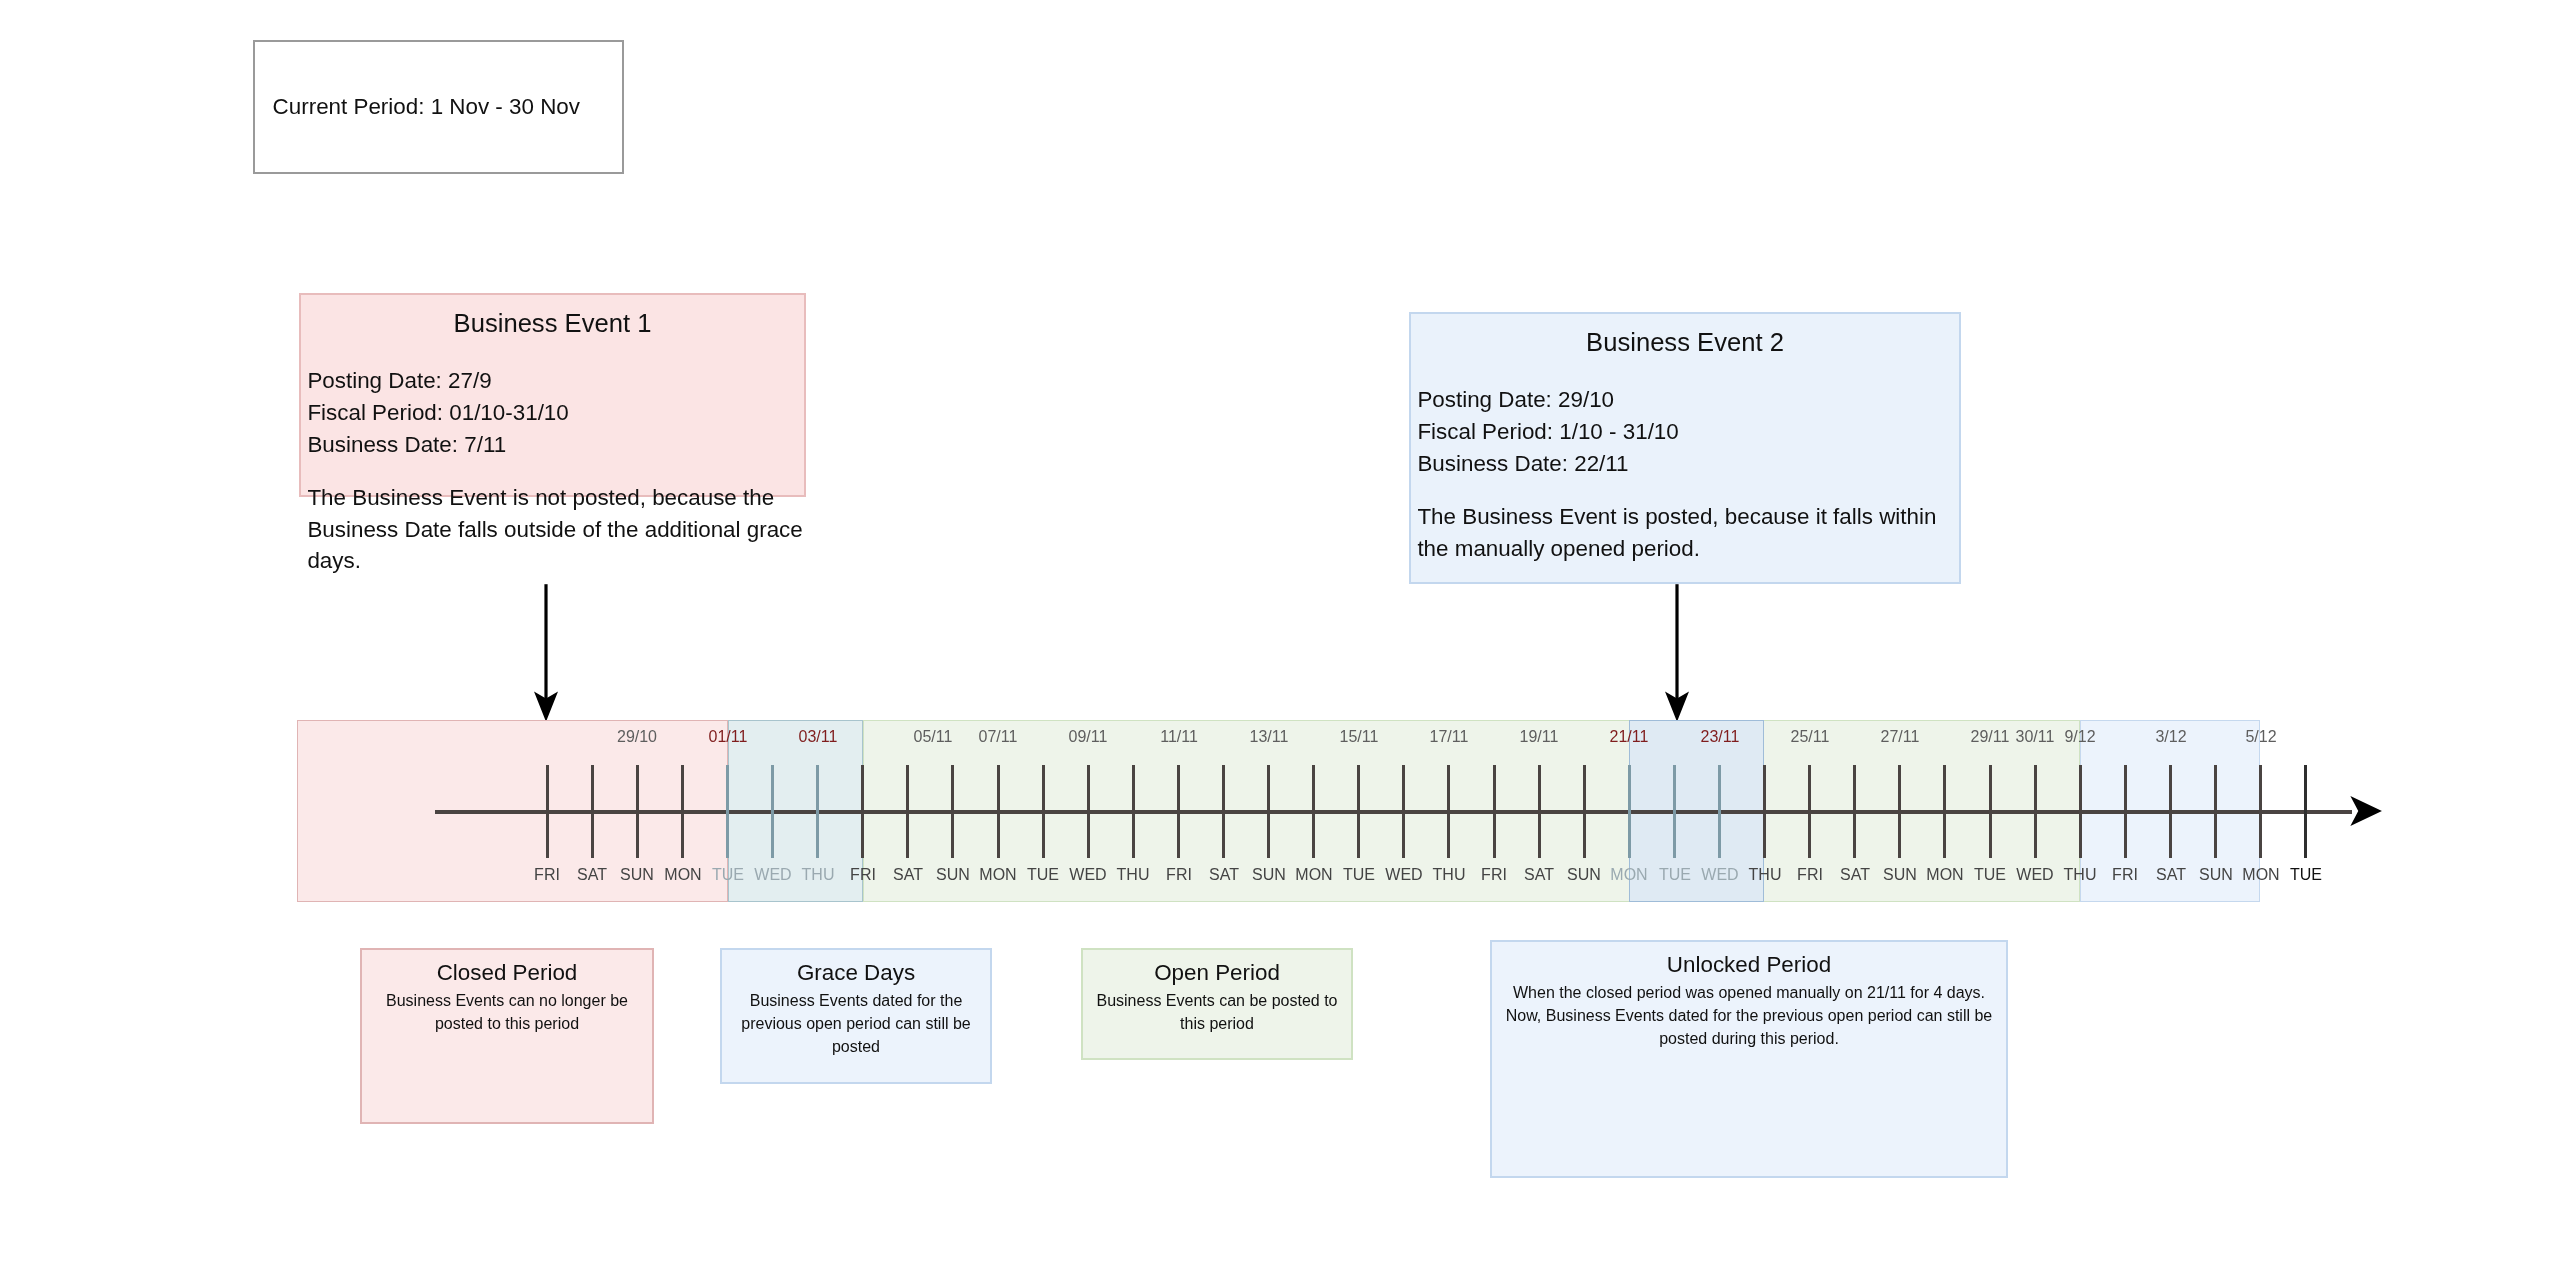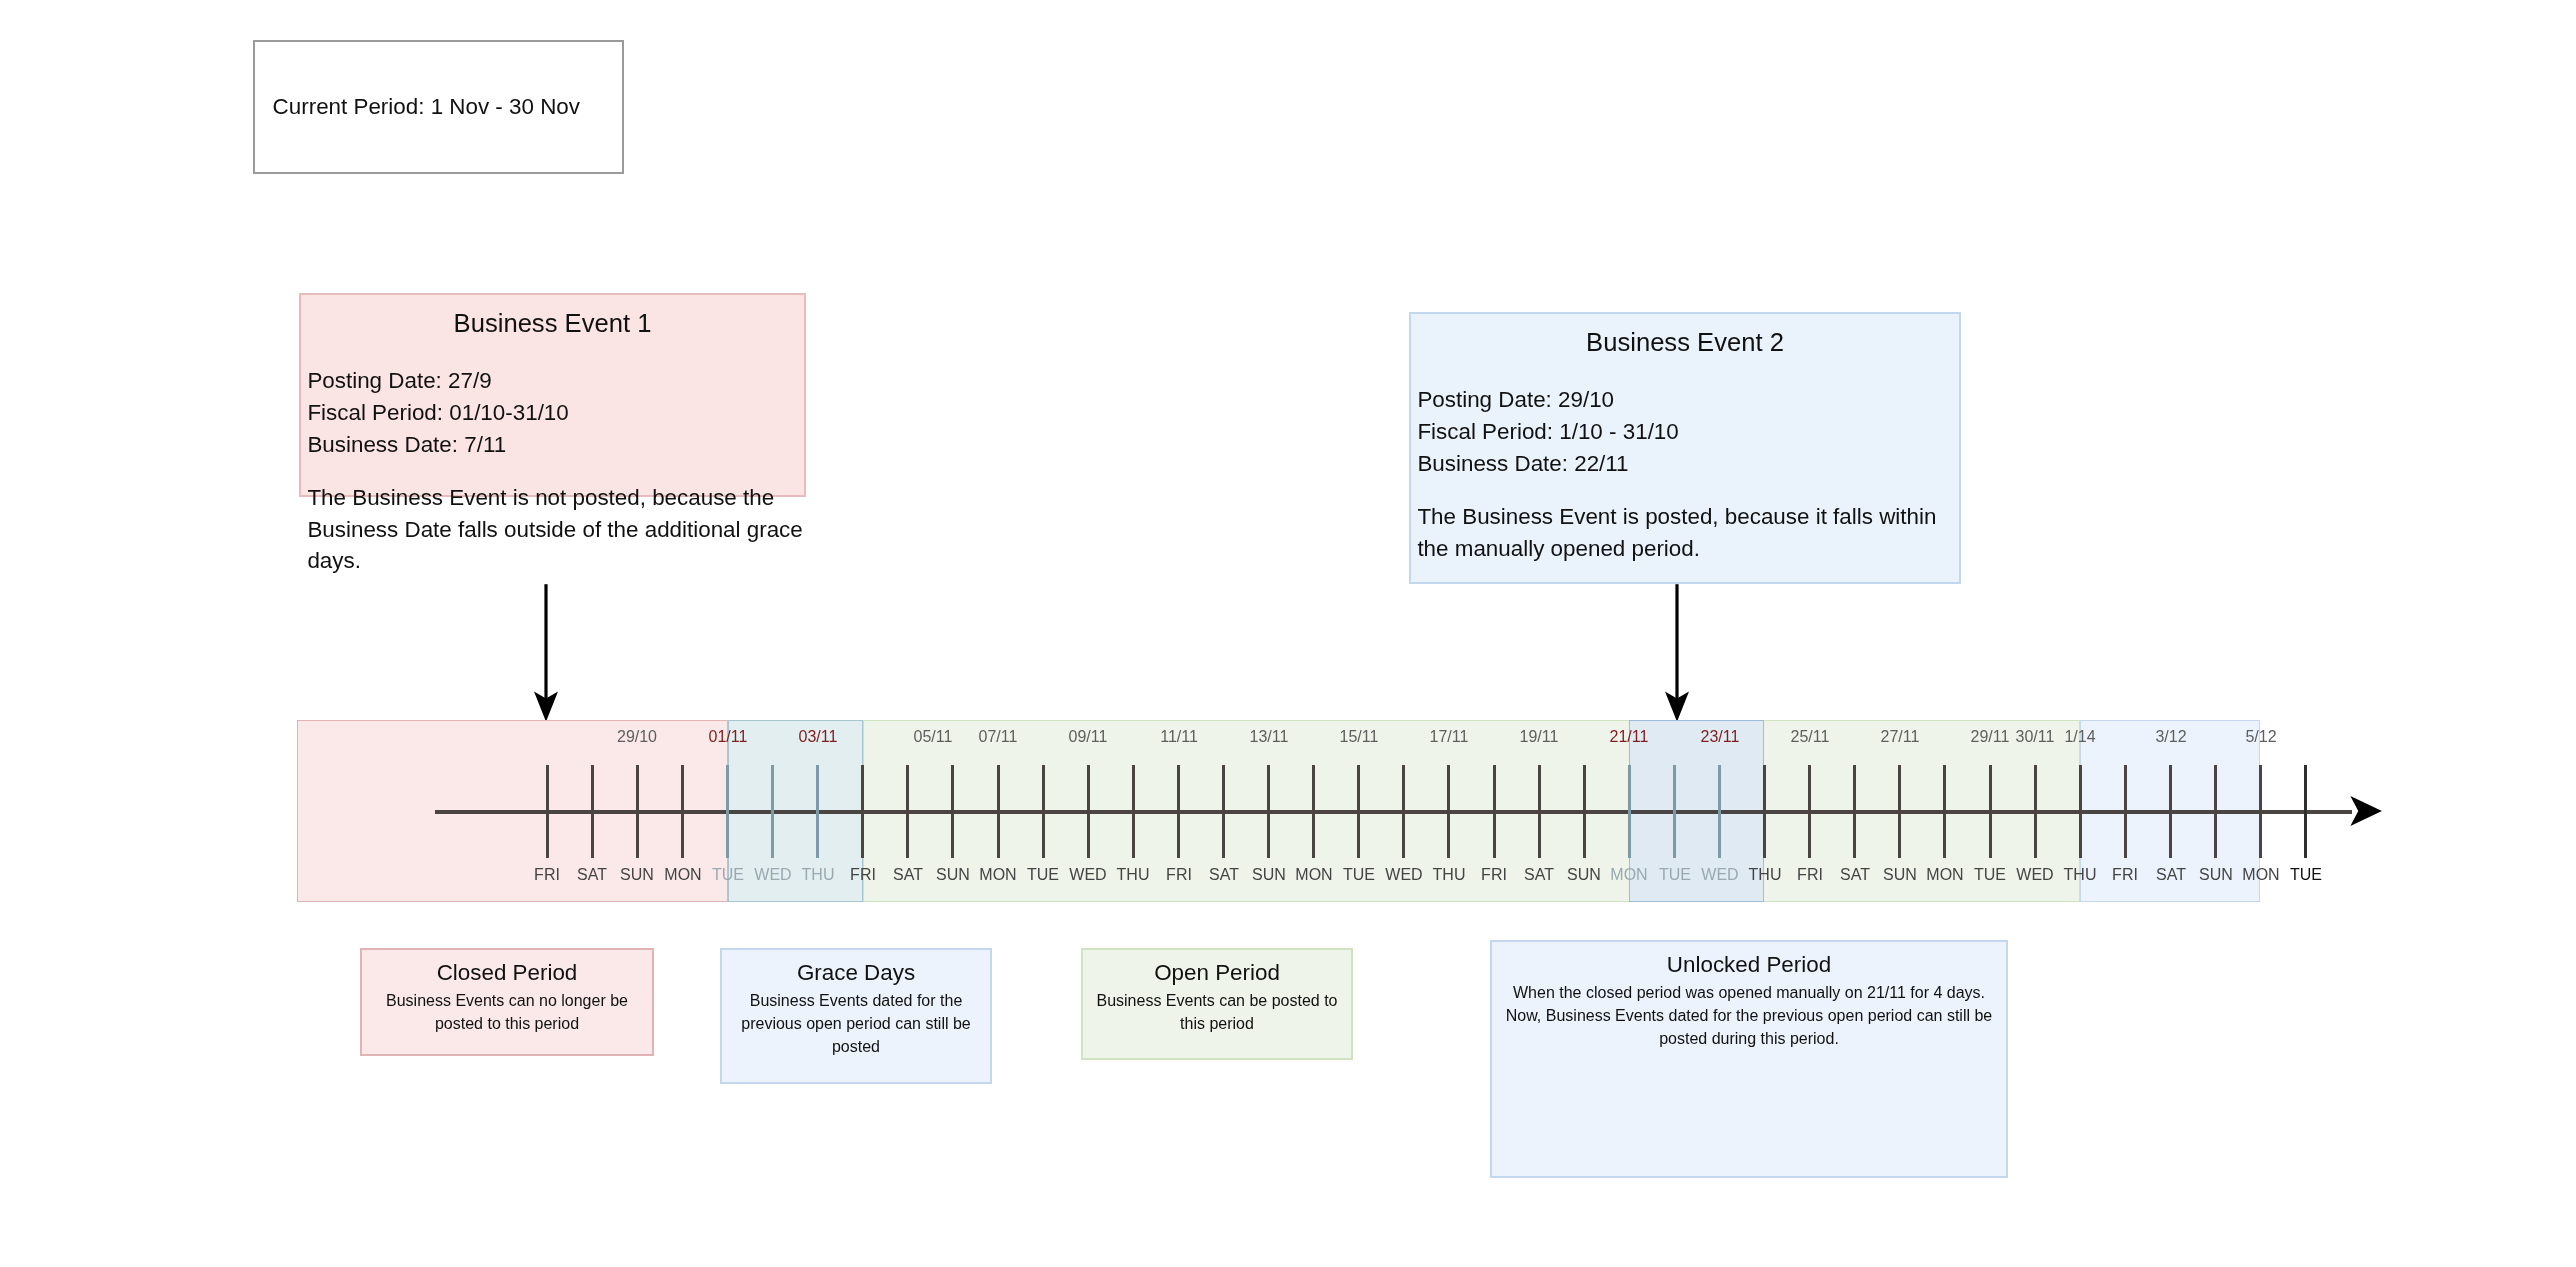--- a/index.html
+++ b/index.html
@@ -78,21 +78,21 @@
     transform: translateX(-50%); white-space: nowrap;
   }
   .dow-lbl.faded { color:#9aa9b0; }
   .dow-lbl.dark  { color:#111; }
 
   
   .legend-box { border-width:2.4px; border-style:solid; text-align:center; }
   .legend-box .lt { font-size: 22.4px; color:#111; margin: 9.6px 0 4.8px; }
   .legend-box .lb { font-size: 16px; color:#111; line-height: 1.42; padding: 0 8px 9.6px; }
 
-  #legend-closed   { left:360px;  top:948px; width:294px; height:108px; background:#fbe9e9; border-color:#e0b4b4; }
+  #legend-closed   { left:360px;  top:948px; width:294px; height:176px; background:#fbe9e9; border-color:#e0b4b4; }
   #legend-grace    { left:720px;  top:948px; width:272px; height:136px; background:#ecf3fc; border-color:#c3d7ee; }
   #legend-open     { left:1081px; top:948px; width:272px; height:112px; background:#eef4ea; border-color:#cfe2c2; }
   #legend-unlocked { left:1490px; top:940px; width:518px; height:238px; background:#ecf3fc; border-color:#c3d7ee; }
 </style>
 </head>
 <body>
 
 <div class="abs" id="current-period-box">
   <div class="txt">Current Period: 1 Nov - 30 Nov</div>
 </div>
@@ -227,21 +227,21 @@
       <div class="dow-lbl" style="left: 1603px;">SUN</div>
       <div class="tick" style="left: 1646px;"></div>
       <div class="dow-lbl" style="left: 1648px;">MON</div>
       <div class="tick" style="left: 1692px;"></div>
       <div class="date-lbl" style="left: 1693px;">29/11</div>
       <div class="dow-lbl" style="left: 1693px;">TUE</div>
       <div class="tick" style="left: 1737px;"></div>
       <div class="date-lbl" style="left: 1738px;">30/11</div>
       <div class="dow-lbl" style="left: 1738px;">WED</div>
       <div class="tick" style="left: 1782px;"></div>
-      <div class="date-lbl" style="left: 1783px;">1/14</div>
+      <div class="date-lbl" style="left: 1783px;">9/12</div>
       <div class="dow-lbl" style="left: 1783px;">THU</div>
       <div class="tick" style="left: 1827px;"></div>
       <div class="dow-lbl" style="left: 1828px;">FRI</div>
       <div class="tick" style="left: 1872px;"></div>
       <div class="date-lbl" style="left: 1874px;">3/12</div>
       <div class="dow-lbl" style="left: 1874px;">SAT</div>
       <div class="tick" style="left: 1917px;"></div>
       <div class="dow-lbl" style="left: 1919px;">SUN</div>
       <div class="tick" style="left: 1962px;"></div>
       <div class="date-lbl" style="left: 1964px;">5/12</div>

